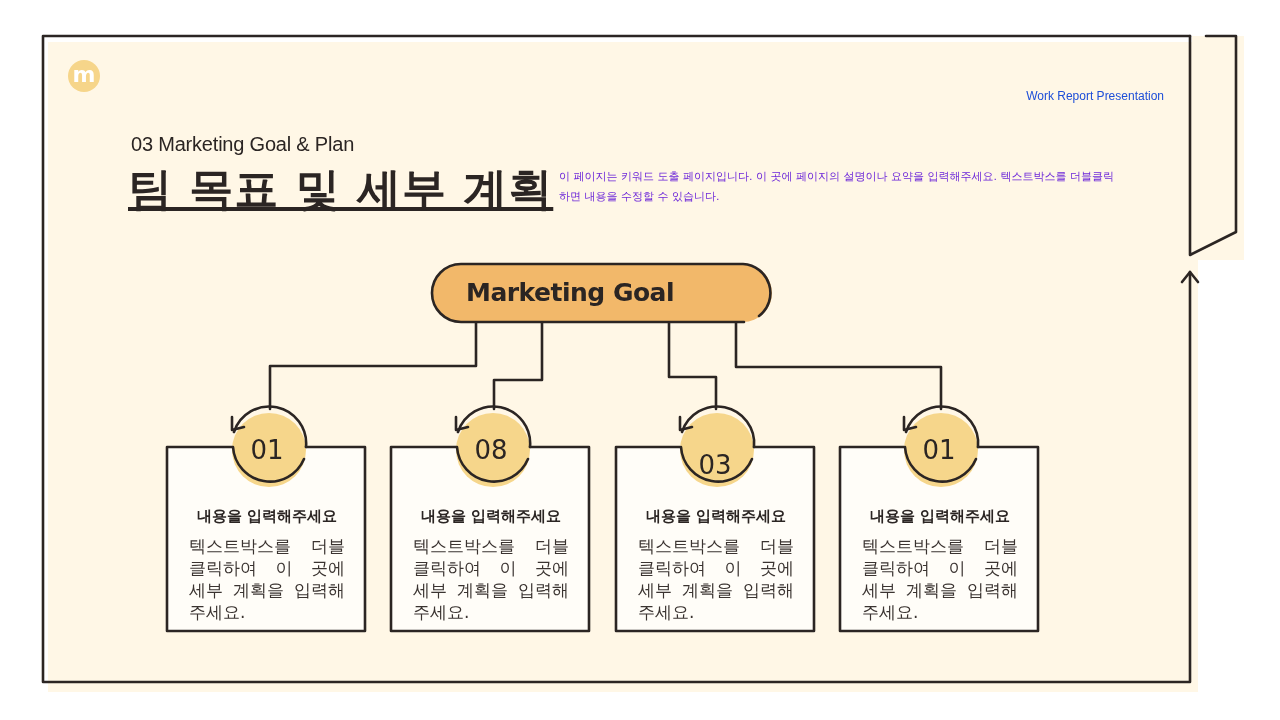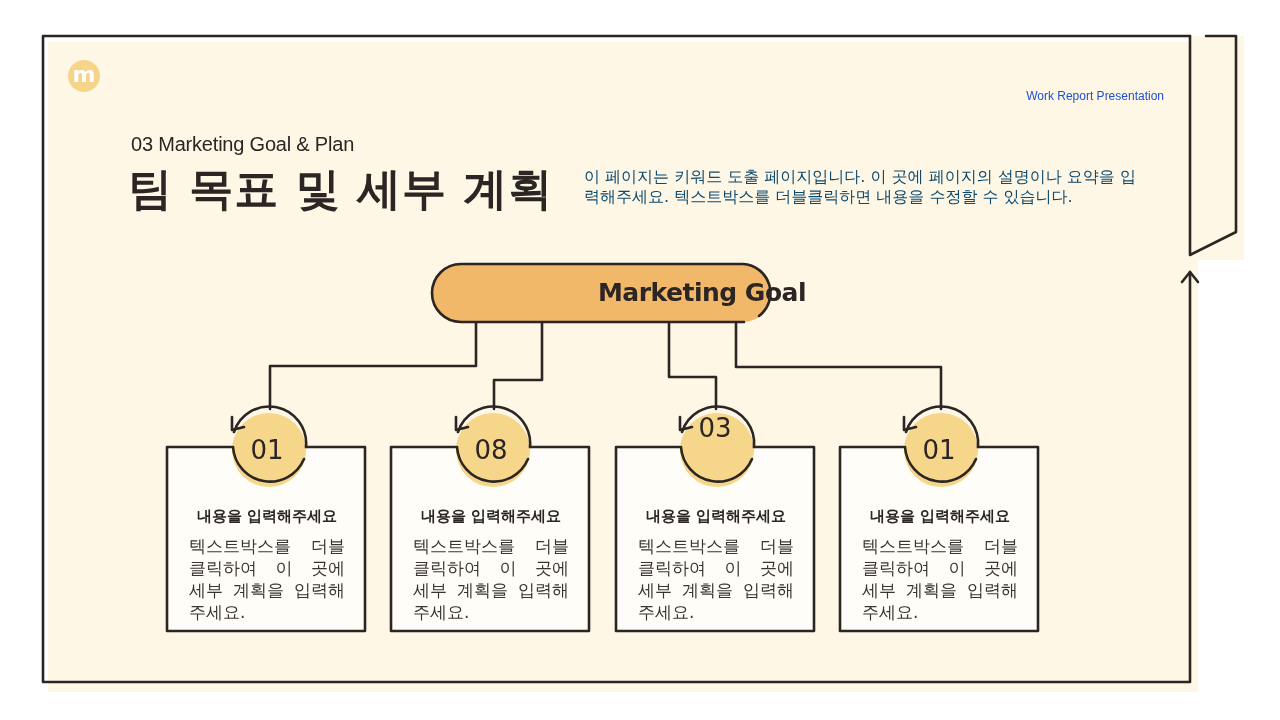--- a/index.html
+++ b/index.html
@@ -3,24 +3,24 @@
 <meta charset="utf-8">
 <style>
   html,body{margin:0;padding:0;background:#ffffff;}
   body{width:1280px;height:720px;position:relative;overflow:hidden;font-family:"Liberation Sans","DejaVu Sans",sans-serif;color:#2b2523;}
   .slide-bg{position:absolute;left:48px;top:42px;width:1150px;height:650px;background:#fff7e6;}
   .right-panel{position:absolute;left:1192px;top:36px;width:52px;height:224px;background:#fff7e6;}
   svg.frame{position:absolute;left:0;top:0;width:1280px;height:720px;}
   .logo{position:absolute;left:68px;top:60px;width:32px;height:32px;border-radius:50%;background:#f6d58a;color:#fff;font-weight:bold;font-size:22px;line-height:30px;text-align:center;font-family:"DejaVu Sans",sans-serif;}
   .top-right{position:absolute;right:116px;top:66px;font-size:12px;color:#1d4ed8;margin-top:23px;}
   .subtitle{position:absolute;left:131px;top:133px;font-size:20px;color:#2b2523;letter-spacing:-0.2px;text-align:center;}
-  .title{position:absolute;left:128px;top:160px;font-size:44px;font-weight:bold;color:#2b2523;letter-spacing:1px;font-family:"DejaVu Sans",sans-serif;}
-  .desc{position:absolute;left:584px;top:167px;width:560px;font-size:16px;line-height:20px;color:#0c4a6e;font-family:"DejaVu Sans",sans-serif;}
+  .title{position:absolute;left:128px;top:160px;font-size:44px;font-weight:bold;color:#2b2523;letter-spacing:1px;font-family:"DejaVu Sans",sans-serif;text-decoration:underline;}
+  .desc{position:absolute;left:559px;top:167px;width:560px;font-size:11px;line-height:20px;color:#6d28d9;font-family:"DejaVu Sans",sans-serif;}
   .goal-pill{position:absolute;left:432px;top:264px;width:340px;height:58px;background:#f2b86a;border-radius:29px;}
-  .goal-label{position:absolute;left:432px;top:264px;width:340px;height:72px;line-height:58px;text-align:right;font-size:25px;font-weight:bold;color:#2b2523;font-family:"DejaVu Sans",sans-serif;letter-spacing:-0.5px;padding-left:34px;}
+  .goal-label{position:absolute;left:432px;top:264px;width:340px;height:72px;line-height:58px;text-align:left;font-size:25px;font-weight:bold;color:#2b2523;font-family:"DejaVu Sans",sans-serif;letter-spacing:-0.5px;padding-left:34px;}
   .card{position:absolute;top:447px;width:198px;height:184px;background:#fffdf8;}
   .circle{position:absolute;width:74px;height:74px;border-radius:50%;background:#f6d68b;}
   .num{position:absolute;width:74px;height:74px;line-height:74px;text-align:center;font-size:26px;color:#2b2523;font-family:"DejaVu Sans",sans-serif;}
   .card-title{position:absolute;left:0;top:60px;width:200px;text-align:center;font-size:15px;font-weight:bold;color:#2b2523;font-family:"DejaVu Sans",sans-serif;}
   .card-body{position:absolute;left:22px;top:88px;width:156px;font-size:17px;line-height:22px;color:#3a3330;text-align:justify;text-align-last:left;font-family:"DejaVu Sans",sans-serif;word-spacing:4px;}
 </style>
 </head>
 <body>
 
 <div class="slide-bg"></div>
@@ -79,21 +79,21 @@
 <div class="logo">m</div>
 <div class="top-right">Work Report Presentation</div>
 <div class="subtitle">03  Marketing Goal &amp; Plan</div>
 <div class="title">팀 목표 및 세부 계획</div>
 <div class="desc">이 페이지는 키워드 도출 페이지입니다. 이 곳에 페이지의 설명이나 요약을 입력해주세요. 텍스트박스를 더블클릭하면 내용을 수정할 수 있습니다.</div>
 
 <div class="goal-label">Marketing Goal</div>
 
 <div class="num" style="left:230px;top:413px">01</div>
 <div class="num" style="left:454px;top:413px">08</div>
-<div class="num" style="left:678px;top:391px">03</div>
+<div class="num" style="left:678px;top:428px">03</div>
 <div class="num" style="left:902px;top:413px">01</div>
 
 <div style="position:absolute;left:167px;top:447px;width:198px;height:184px">
   <div class="card-title">내용을 입력해주세요</div>
   <div class="card-body">텍스트박스를 더블클릭하여 이 곳에 세부 계획을 입력해주세요.</div>
 </div>
 <div style="position:absolute;left:391px;top:447px;width:198px;height:184px">
   <div class="card-title">내용을 입력해주세요</div>
   <div class="card-body">텍스트박스를 더블클릭하여 이 곳에 세부 계획을 입력해주세요.</div>
 </div>

